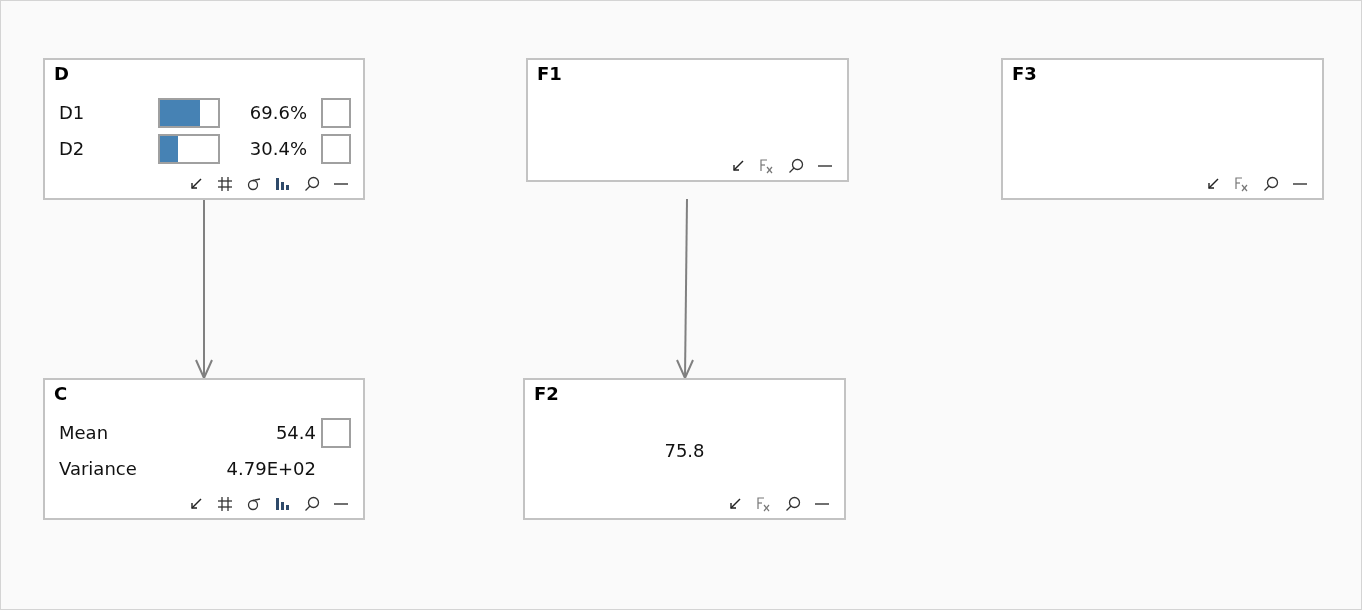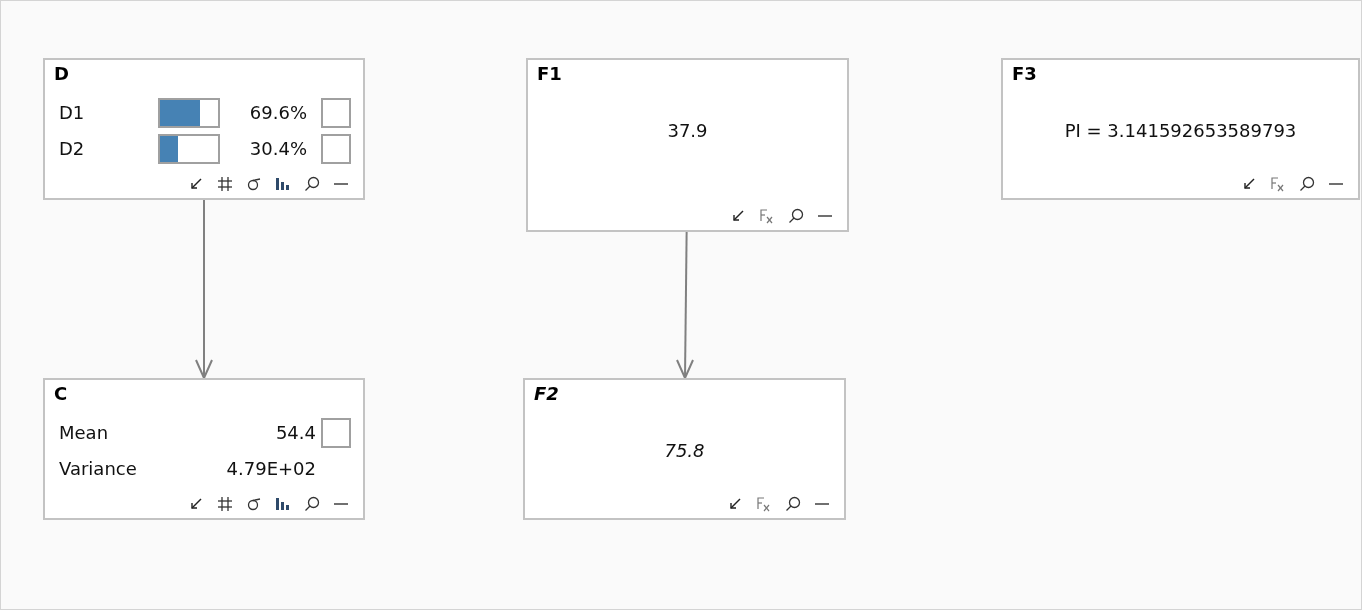--- a/index.html
+++ b/index.html
@@ -191,23 +191,22 @@
         </svg>
     </div>
     <div class="tb">
       <svg width="16" height="4" viewBox="0 0 16 4">
           <line x1="1" y1="2" x2="15" y2="2" stroke="#333" stroke-width="1.4"></line>
         </svg>
     </div>
   </div>
 </div>
 
-<div class="node" style="left:526px;top:58px;width:323px;height:174px;">
+<div class="node" style="left:526px;top:58px;width:323px;height:124px;">
   <div class="node-title">F1</div>
-  <div class="center-value" style="top:60px;">37.9</div>
   <div class="toolbar">
     <div class="tb">
       <svg width="14" height="14" viewBox="0 0 14 14">
           <g stroke="#222" stroke-width="1.4" fill="none">
             <line x1="12" y1="2" x2="3" y2="11"></line>
             <polyline points="3,6 3,11 8,11"></polyline>
           </g>
         </svg>
     </div>
     <div class="tb">
@@ -229,21 +228,21 @@
         </svg>
     </div>
     <div class="tb">
       <svg width="16" height="4" viewBox="0 0 16 4">
           <line x1="1" y1="2" x2="15" y2="2" stroke="#333" stroke-width="1.4"></line>
         </svg>
     </div>
   </div>
 </div>
 
-<div class="node" style="left:523px;top:378px;width:323px;height:142px;font-style:italic;">
+<div class="node" style="left:523px;top:378px;width:323px;height:142px;">
   <div class="node-title">F2</div>
   <div class="center-value" style="top:60px;">75.8</div>
   <div class="toolbar">
     <div class="tb">
       <svg width="14" height="14" viewBox="0 0 14 14">
           <g stroke="#222" stroke-width="1.4" fill="none">
             <line x1="12" y1="2" x2="3" y2="11"></line>
             <polyline points="3,6 3,11 8,11"></polyline>
           </g>
         </svg>
@@ -267,23 +266,22 @@
         </svg>
     </div>
     <div class="tb">
       <svg width="16" height="4" viewBox="0 0 16 4">
           <line x1="1" y1="2" x2="15" y2="2" stroke="#333" stroke-width="1.4"></line>
         </svg>
     </div>
   </div>
 </div>
 
-<div class="node" style="left:1001px;top:58px;width:359px;height:142px;">
+<div class="node" style="left:1001px;top:58px;width:323px;height:142px;">
   <div class="node-title">F3</div>
-  <div class="center-value" style="top:60px;">PI = 3.141592653589793</div>
   <div class="toolbar">
     <div class="tb">
       <svg width="14" height="14" viewBox="0 0 14 14">
           <g stroke="#222" stroke-width="1.4" fill="none">
             <line x1="12" y1="2" x2="3" y2="11"></line>
             <polyline points="3,6 3,11 8,11"></polyline>
           </g>
         </svg>
     </div>
     <div class="tb">

